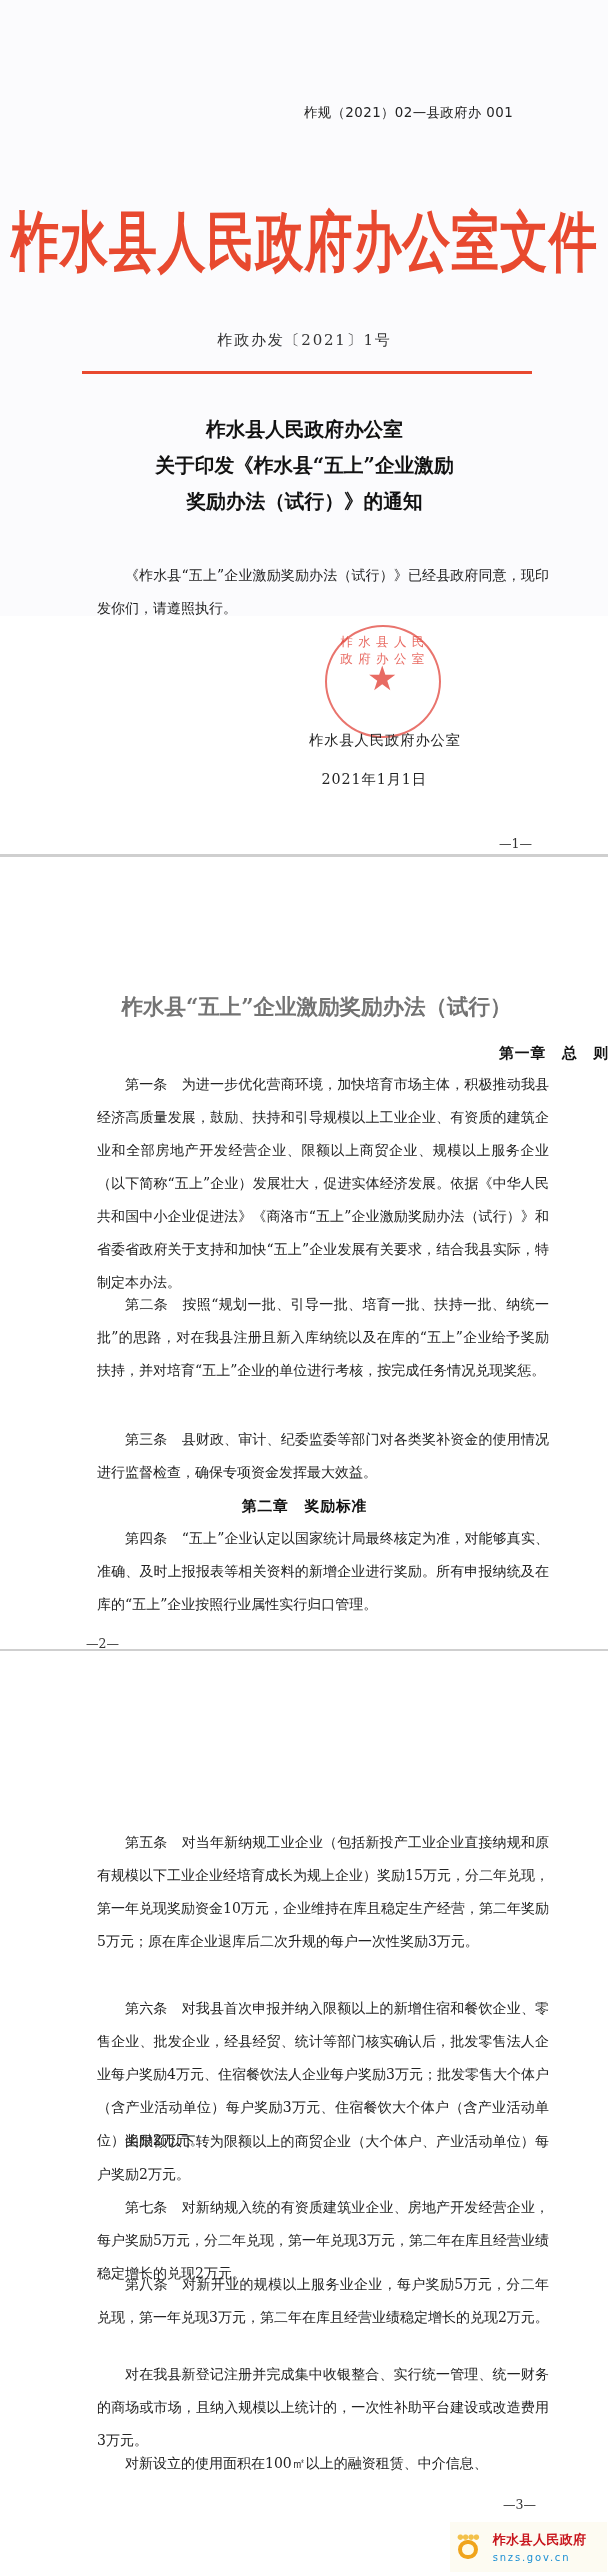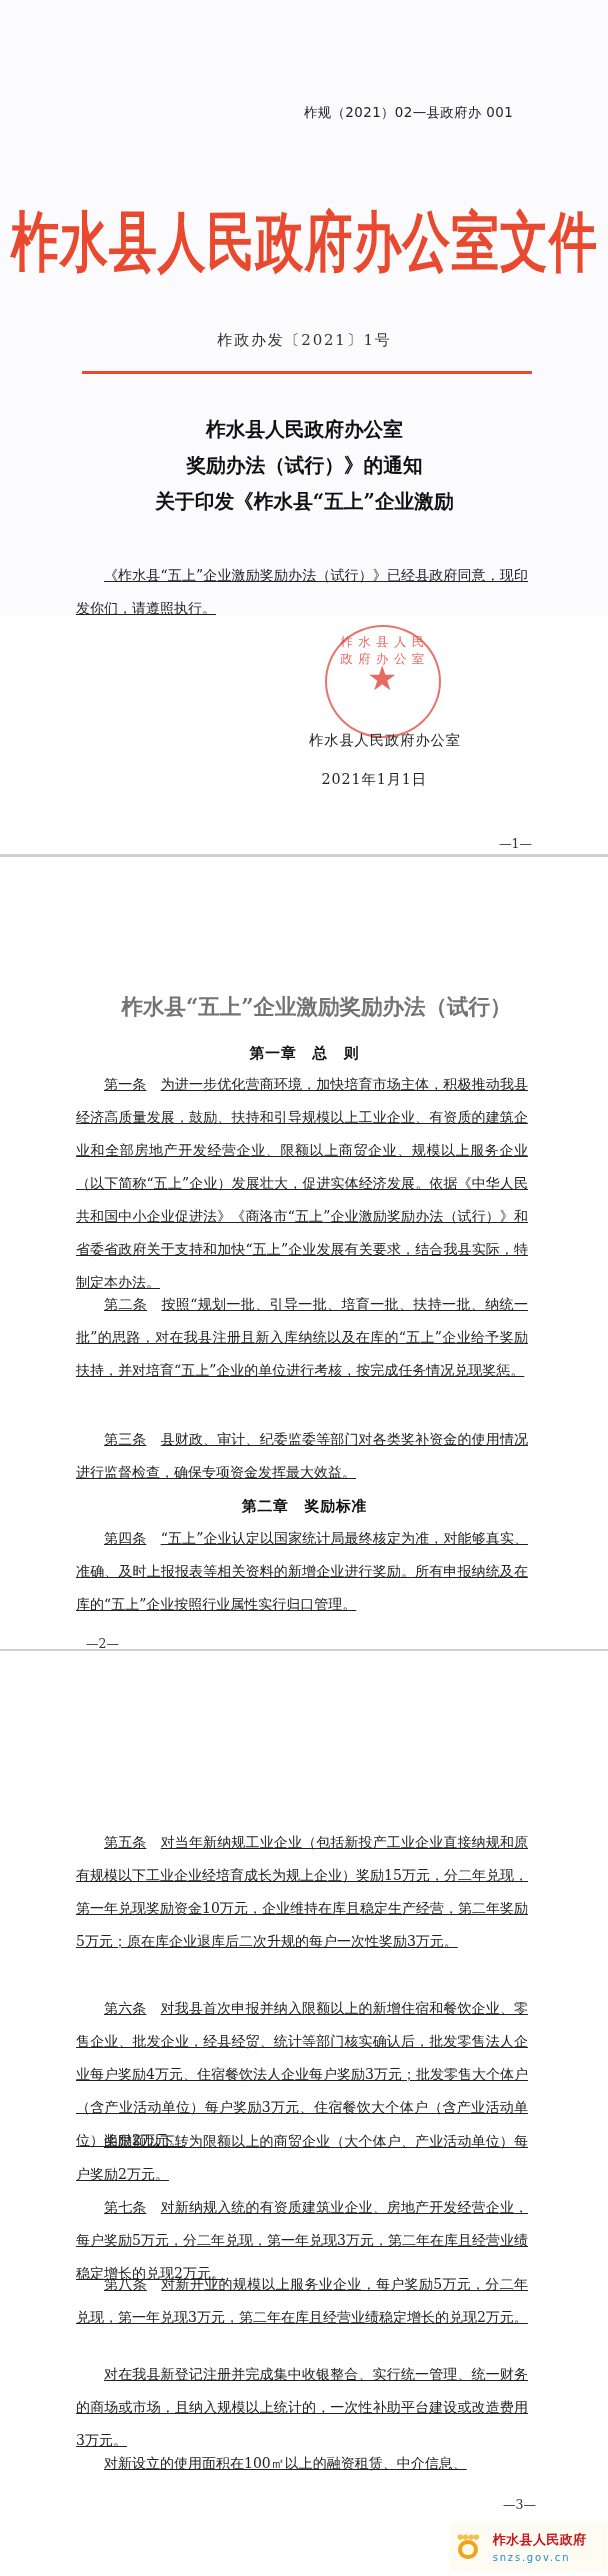--- a/index.html
+++ b/index.html
@@ -12,21 +12,21 @@
   .divider { position: absolute; left: 0; width: 609px; height: 2.7px; background: #cfcfcf; }
   .abs { position: absolute; }
   .docref { top: 104px; left: 304px; font-size: 13.4px; font-family: "DejaVu Sans", sans-serif; letter-spacing: 0.4px; color: #222; }
   .redhead { top: 199px; left: 0; width: 609px; text-align: center; font-size: 48px; font-weight: bold;
              color: #e8492f; letter-spacing: 0.9px; font-family: "DejaVu Serif", serif; transform: scaleY(1.35); transform-origin: top center; }
   .fileno { top: 331px; left: 0; width: 609px; text-align: center; font-size: 15px; color: #333; letter-spacing: 1.8px; }
   .redline { top: 371px; left: 82px; width: 450px; height: 2.7px; background: #e8492f; }
   .title-block { top: 412px; left: 0; width: 609px; text-align: center; font-size: 19.7px; font-weight: bold; line-height: 36px; color: #111; }
   .body-text { font-size: 14px; line-height: 33px; color: #222; }
   .salutation { top: 526px; left: 85px; width: 456px; }
-  .para { left: 76px; width: 452px; text-indent: 2em; text-align: justify; text-decoration: underline; }
+  .para { left: 97px; width: 452px; text-indent: 2em; text-align: justify; }
   .seal { top: 625px; left: 325px; width: 116px; height: 113px; border: 2.7px solid rgba(226,70,60,0.75);
           border-radius: 50%; box-sizing: border-box; }
   .seal-star { position: absolute; left: 40px; top: 34px; font-size: 34px; color: rgba(226,70,60,0.8); line-height: 1; }
   .seal-text { position: absolute; left: 9px; top: 7.2px; width: 98px; text-align: center; font-size: 12.5px; color: rgba(226,70,60,0.8); letter-spacing: 5.4px; }
   .sign { top: 721px; left: 309px; font-size: 14.3px; letter-spacing: 0.9px; color: #222; line-height: 39px; }
   .pageno { font-size: 12.5px; color: #333; font-family: "DejaVu Serif", serif; }
   .law-title { top: 992px; left: 12px; width: 609px; text-align: center; font-size: 21.5px; font-weight: bold; color: #737373; }
   .chapter { left: 0; width: 609px; text-align: center; font-size: 14.8px; font-weight: bold; color: #111; letter-spacing: 0.9px; }
   .art-label { font-weight: normal; margin-right: 14.3px; }
   .logo { top: 2522px; left: 450px; width: 157px; height: 50px; background: #fdfbf2; display: flex; align-items: center; }
@@ -41,39 +41,39 @@
 </head>
 <body>
 
 <div class="page p1">
   <div class="abs docref">柞规（2021）02—县政府办 001</div>
   <div class="abs redhead">柞水县人民政府办公室文件</div>
   <div class="abs fileno">柞政办发〔2021〕1号</div>
   <div class="abs redline"></div>
   <div class="abs title-block">
     <div>柞水县人民政府办公室</div>
+    <div>关于印发《柞水县“五上”企业激励</div>
     <div>奖励办法（试行）》的通知</div>
-    <div>关于印发《柞水县“五上”企业激励</div>
   </div>
   <div class="abs body-text para" style="top:559px;">《柞水县“五上”企业激励奖励办法（试行）》已经县政府同意，现印发你们，请遵照执行。</div>
   <div class="abs seal">
     <div class="seal-text">柞水县人民政府办公室</div>
     <div class="seal-star">★</div>
   </div>
   <div class="abs sign">
     <div>柞水县人民政府办公室</div>
     <div style="padding-left:12.5px;">2021年1月1日</div>
   </div>
   <div class="abs pageno" style="top:836px; left:499px;">—1—</div>
 </div>
 <div class="divider" style="top:854px;"></div>
 
 <div class="page p2"></div>
 <div class="abs law-title">柞水县“五上”企业激励奖励办法（试行）</div>
-<div class="abs chapter" style="top:1044px;">第一章　总　则</div>
+<div class="abs chapter" style="top:1044px;text-align:right;">第一章　总　则</div>
 <div class="abs body-text para" style="top:1068px;"><span class="art-label">第一条</span><span>为进一步优化营商环境，加快培育市场主体，积极推动我县经济高质量发展，鼓励、扶持和引导规模以上工业企业、有资质的建筑企业和全部房地产开发经营企业、限额以上商贸企业、规模以上服务企业（以下简称“五上”企业）发展壮大，促进实体经济发展。依据《中华人民共和国中小企业促进法》《商洛市“五上”企业激励奖励办法（试行）》和省委省政府关于支持和加快“五上”企业发展有关要求，结合我县实际，特制定本办法。</span></div>
 <div class="abs body-text para" style="top:1288px;"><span class="art-label">第二条</span><span>按照“规划一批、引导一批、培育一批、扶持一批、纳统一批”的思路，对在我县注册且新入库纳统以及在库的“五上”企业给予奖励扶持，并对培育“五上”企业的单位进行考核，按完成任务情况兑现奖惩。</span></div>
 <div class="abs body-text para" style="top:1407px;margin-top:16px;"><span class="art-label">第三条</span><span>县财政、审计、纪委监委等部门对各类奖补资金的使用情况进行监督检查，确保专项资金发挥最大效益。</span></div>
 <div class="abs chapter" style="top:1497px;">第二章　奖励标准</div>
 <div class="abs body-text para" style="top:1522px;"><span class="art-label">第四条</span><span>“五上”企业认定以国家统计局最终核定为准，对能够真实、准确、及时上报报表等相关资料的新增企业进行奖励。所有申报纳统及在库的“五上”企业按照行业属性实行归口管理。</span></div>
 <div class="abs pageno" style="top:1636px; left:86px;">—2—</div>
 <div class="divider" style="top:1649px;"></div>
 
 <div class="page p3"></div>
 <div class="abs body-text para" style="top:1826px;"><span class="art-label">第五条</span><span>对当年新纳规工业企业（包括新投产工业企业直接纳规和原有规模以下工业企业经培育成长为规上企业）奖励15万元，分二年兑现，第一年兑现奖励资金10万元，企业维持在库且稳定生产经营，第二年奖励5万元；原在库企业退库后二次升规的每户一次性奖励3万元。</span></div>

